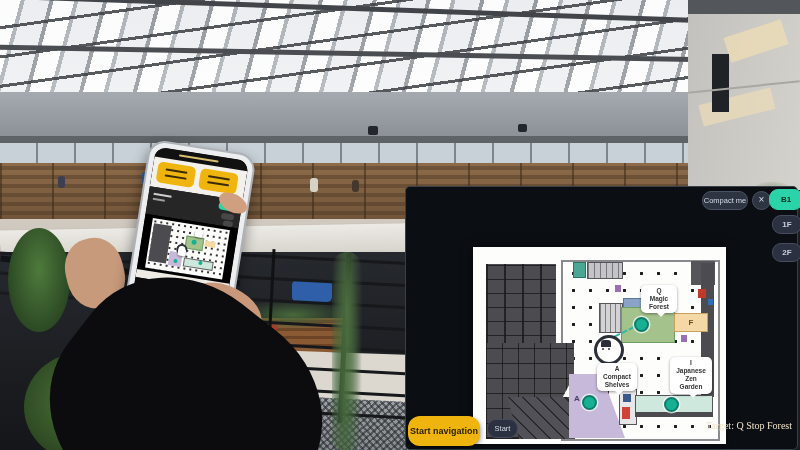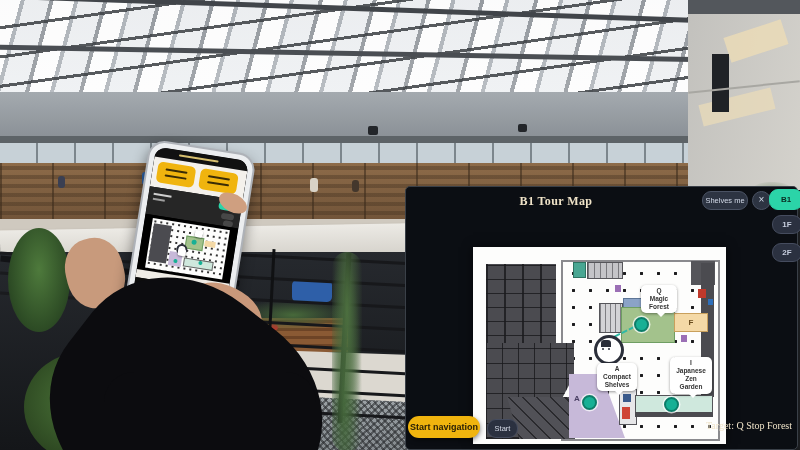--- a/index.html
+++ b/index.html
@@ -92,21 +92,21 @@
   .p-tgt2{position:absolute;left:60px;top:14px;width:20px;height:2px;background:#bfa860;}
   .mini{position:absolute;}
 
   
   .panel{left:405px;top:186px;width:391px;height:262px;background:#0b0e13;border:1px solid #3a4048;border-radius:5px;z-index:50;}
   .p-title{position:absolute;left:0;top:7px;width:300px;text-align:center;color:#efe3c8;font-family:"Liberation Serif",serif;font-weight:bold;font-size:12px;letter-spacing:.4px;}
   .locate{position:absolute;left:296px;top:4px;width:44px;height:17px;background:#2d3442;border:1px solid #4a5263;border-radius:9px;color:#d3dae8;font-size:7.5px;display:flex;align-items:center;justify-content:center;}
   .closeb{position:absolute;left:346px;top:4px;width:17px;height:17px;background:#2d3442;border:1px solid #4a5263;border-radius:50%;color:#d3dae8;font-size:10px;line-height:15px;text-align:center;}
   .fbtn{position:absolute;left:366px;width:28px;height:17px;border-radius:9px;background:#2b3140;border:1px solid #454c5e;color:#c7cede;font-size:8px;font-weight:bold;display:flex;align-items:center;justify-content:center;}
   .fbtn.active{left:363px;width:32px;height:19px;background:#2bd4a8;border-color:#2bd4a8;color:#0a2b21;}
-  .startb{position:absolute;left:2px;top:229px;width:72px;height:22px;background:#f0b40e;border-radius:12px;color:#2b2106;font-weight:bold;font-size:9px;display:flex;align-items:center;justify-content:center;box-shadow:0 2px 5px rgba(0,0,0,.5);}
+  .startb{position:absolute;left:2px;top:229px;width:72px;height:30px;background:#f0b40e;border-radius:12px;color:#2b2106;font-weight:bold;font-size:9px;display:flex;align-items:center;justify-content:center;box-shadow:0 2px 5px rgba(0,0,0,.5);}
   .stopb{position:absolute;left:81px;top:232px;width:29px;height:17px;background:#2b3140;border:1px solid #454c5e;border-radius:9px;color:#d5dae6;font-size:7.5px;display:flex;align-items:center;justify-content:center;}
   .target{position:absolute;right:5px;top:233px;color:#efe3c8;font-family:"Liberation Serif",serif;font-size:10px;}
 
   
   .map{position:absolute;left:67px;top:60px;width:253px;height:197px;background:#fdfdfc;box-shadow:0 0 10px rgba(0,0,0,.6);}
   .outline{position:absolute;left:88px;top:13px;width:155px;height:177px;border:2px solid #8a8a8e;}
   .cols{position:absolute;left:92px;top:18px;width:146px;height:168px;
     background-image:radial-gradient(circle,#1d1d1f 1.4px,rgba(0,0,0,0) 1.6px);background-size:17px 17px;}
   .wingA{position:absolute;left:13px;top:17px;width:70px;height:86px;background:#4b4b50;
     background-image:repeating-linear-gradient(0deg,rgba(25,25,28,.8) 0 1.5px,rgba(0,0,0,0) 1.5px 14px),repeating-linear-gradient(90deg,rgba(25,25,28,.8) 0 1.5px,rgba(0,0,0,0) 1.5px 18px);}
@@ -245,22 +245,21 @@
         <span class="p-tgt2"></span>
       </div>
     </div>
   </div>
   <div class="abs thumb"></div>
   <div class="abs wrist"></div>
   <div class="abs sleeve"></div>
   <div class="abs sleeve2"></div>
 
   <div class="abs panel">
-    <div class="p-title">B1 Tour Map</div>
-    <div class="locate">Shelves me</div>
+    <div class="locate">Compact me</div>
     <div class="closeb">×</div>
     <div class="fbtn active" style="top:2px">B1</div>
     <div class="fbtn" style="top:28px">1F</div>
     <div class="fbtn" style="top:56px">2F</div>
 
     <div class="map">
       <div class="outline"></div>
       <div class="cols"></div>
       <div class="wingA"></div>
       <div class="wingB"></div>

